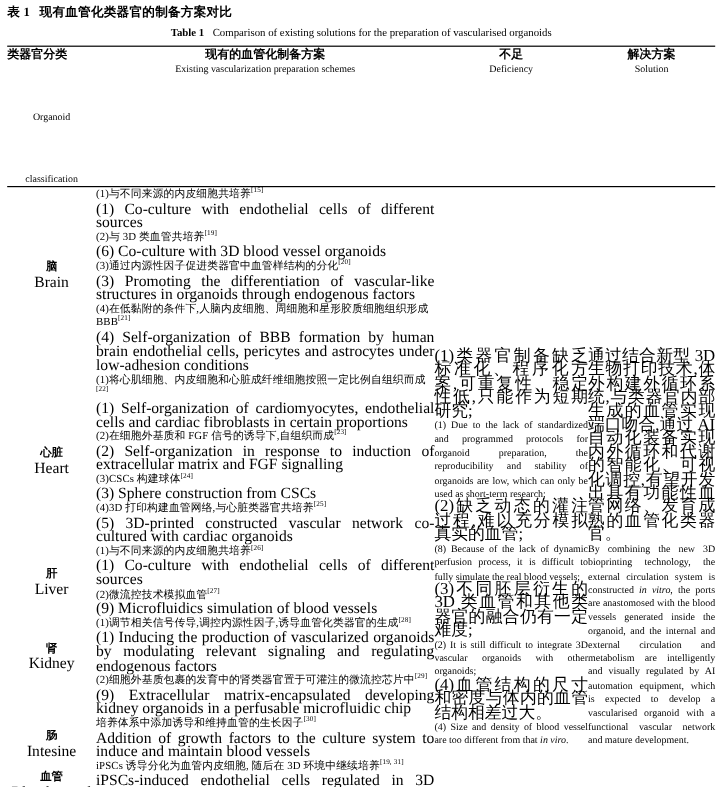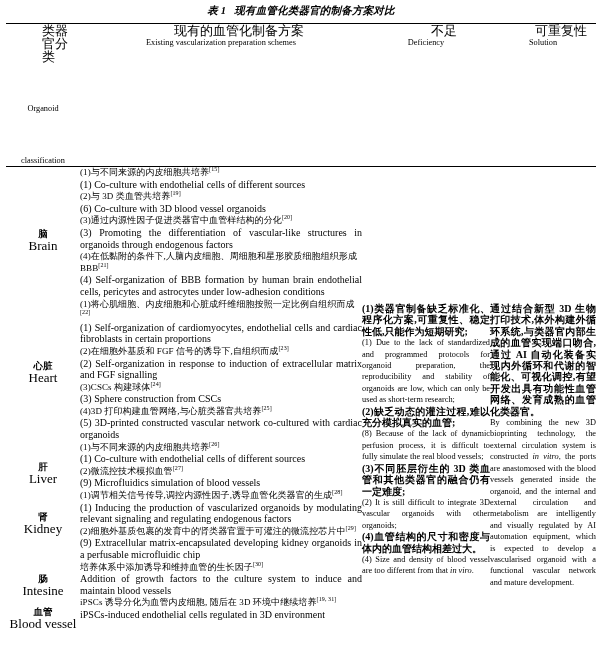--- a/index.html
+++ b/index.html
@@ -18,27 +18,26 @@
   .page {
     position: relative;
     width: 602px;
     height: 656px;
     box-sizing: border-box;
     padding: 0 6px;
   }
 
   
   .title-cn {
-    text-align: center;
+    text-align: left;
     font-size: 10.5px;
     font-weight: bold;
     letter-spacing: 0.2px;
     margin: 4px 0 0 0;
     line-height: 14px;
-    font-style: italic;
   }
   .title-cn .tnum { margin-right: 8px; }
 
   .title-en {
     text-align: center;
     font-size: 9px;
     margin: 3px 0 0 0;
     line-height: 12px;
   }
   .title-en .tnum {
@@ -72,24 +71,23 @@
   col.c-def    { width: 128px; }
   col.c-sol    { width: 106px; }
 
   
   .hd {
     text-align: center;
     padding: 4px 2px 4px 2px;
     line-height: 13px;
   }
   .hd .cn {
-    font-size: 13px;
-    font-weight: normal;
+    font-size: 10px;
+    font-weight: bold;
     display: block;
-    margin-left: 36px;
   }
   .hd .en {
     font-size: 8.3px;
     display: block;
     line-height: 11.5px;
   }
   .hd-class { text-align: left; padding-left: 2px; }
   .hd-class .cn { text-align: left; }
   .hd-class .en { text-align: center; margin-top: 40px; }
 
@@ -113,55 +111,57 @@
   .cell-scheme {
     font-size: 8.6px;
     line-height: 11.6px;
     padding: 0 4px 0 8px;
   }
   .cell-scheme .cn {
     font-size: 9px;
     letter-spacing: 0.1px;
   }
   .cell-scheme .en {
-    font-size: 10px;
+    font-size: 13px;
     text-align: justify;
     text-align-last: left;
   }
   .item { margin-bottom: 1px; }
 
   .cell-def, .cell-sol {
     font-size: 8.3px;
     line-height: 11.4px;
     padding: 0 5px;
     text-align: justify;
     text-align-last: left;
   }
   .cell-def .cn, .cell-sol .cn {
-    font-size: 10px;
-    font-weight: bold;
+    font-size: 14px;
   }
   .cell-sol { padding-right: 2px; }
 
   sup {
     font-size: 6px;
     vertical-align: super;
     line-height: 0;
   }
   .it { font-style: italic; }
 </style>
 </head>
 <body>
 
 <div class="page">
 
   <div class="title-cn">
     <span class="tnum">表 1</span><span>现有血管化类器官的制备方案对比</span>
   </div>
 
+  <div class="title-en">
+    <span class="tnum">Table 1</span><span>Comparison of existing solutions for the preparation of vascularised organoids</span>
+  </div>
 
   <div class="rule-top"></div>
 
   <table class="tbl">
     <colgroup>
       <col class="c-class">
         <col class="c-scheme">
         <col class="c-def">
         <col class="c-sol">
     </colgroup>
@@ -174,21 +174,21 @@
         </th>
         <th class="hd">
           <span class="cn">现有的血管化制备方案</span>
           <span class="en">Existing vascularization preparation schemes</span>
         </th>
         <th class="hd">
           <span class="cn">不足</span>
           <span class="en">Deficiency</span>
         </th>
         <th class="hd">
-          <span class="cn">可重复性</span>
+          <span class="cn">解决方案</span>
           <span class="en">Solution</span>
         </th>
       </tr>
     </thead>
   </table>
 
   <div class="rule-mid"></div>
 
   <table class="tbl">
     <colgroup>

